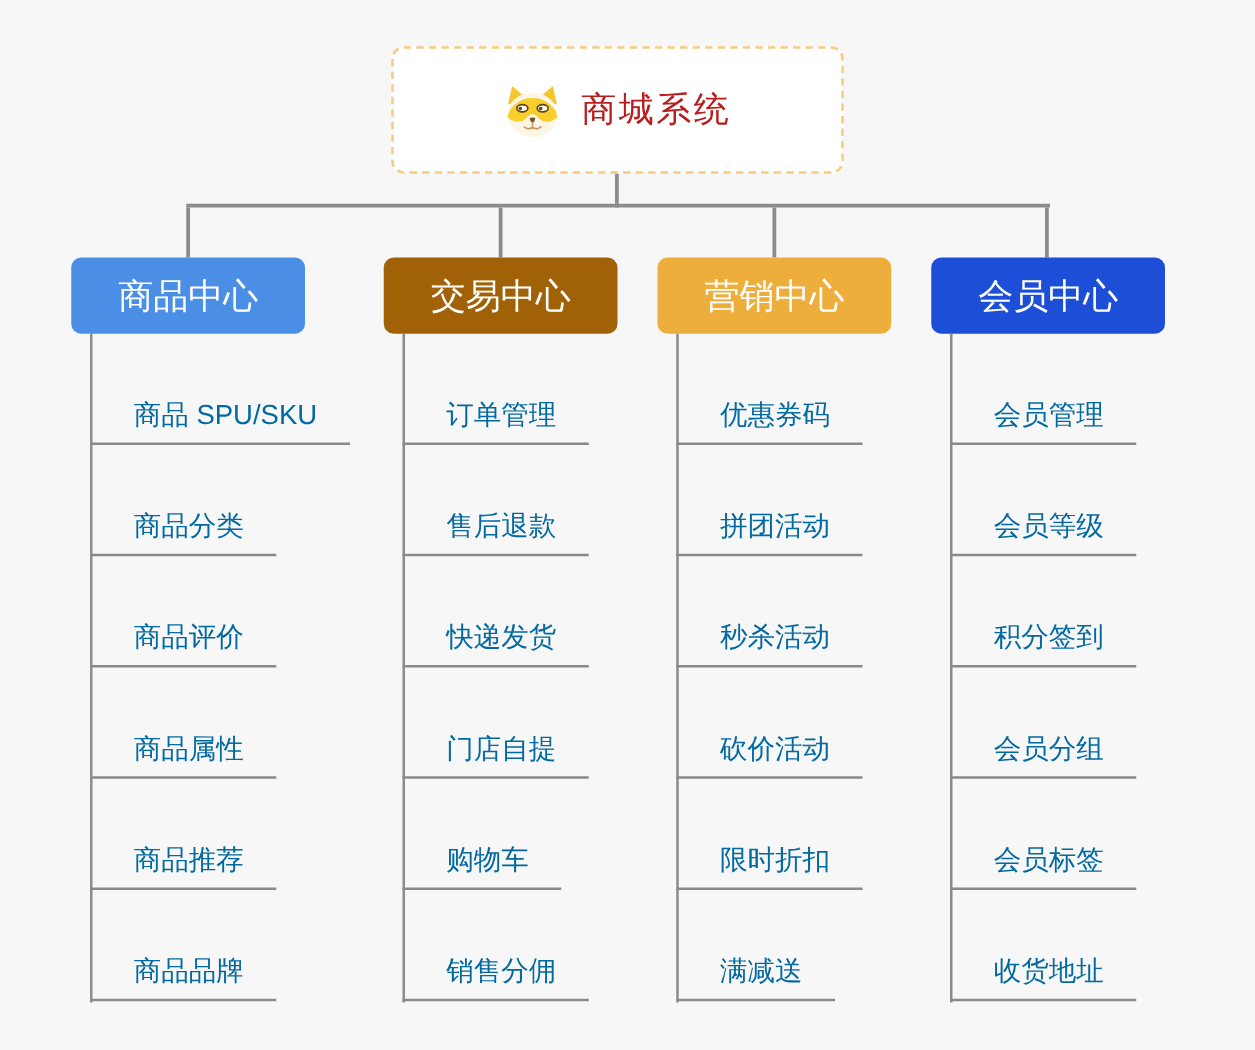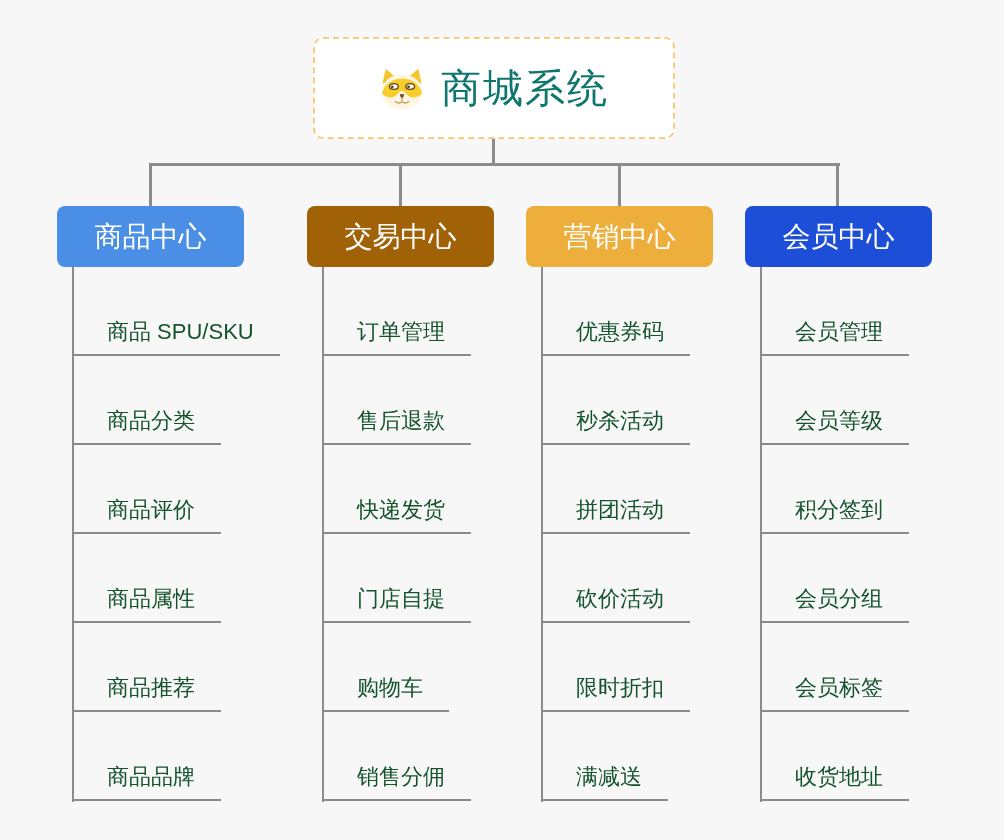--- a/index.html
+++ b/index.html
@@ -12,37 +12,37 @@
   .stem{left:492px;top:139px;width:3px;height:27px;}
   .hbar{left:149px;top:163px;width:691px;height:3px;}
   .drop{top:166px;width:3px;height:40px;}
   .drop-1{left:149px;} .drop-2{left:399px;} .drop-3{left:618px;} .drop-4{left:836px;}
   
   .root-node{
     position:absolute;left:313px;top:37px;width:362px;height:102px;box-sizing:border-box;
     background:#ffffff;border:2px dashed #f7cb80;border-radius:10px;
     display:flex;align-items:center;justify-content:center;gap:16px;
   }
-  .root-title{font-size:40px;color:#0f766e;letter-spacing:2px;font-weight:500;}
+  .root-title{font-size:28px;color:#b91c1c;letter-spacing:2px;font-weight:500;}
   
   .col{position:absolute;top:206px;width:255px;}
   .col-1{left:57px;} .col-2{left:307px;} .col-3{left:526px;} .col-4{left:745px;}
   .branch{
     width:187px;height:61px;border-radius:8px;
     display:flex;align-items:center;justify-content:center;
     color:#ffffff;font-size:28px;
   }
   .vline{position:absolute;left:15px;top:61px;width:2px;height:535px;background:#8c8c8c;}
   .items{position:absolute;left:15px;top:61px;}
   .item{
     height:89px;box-sizing:border-box;width:max-content;
     display:flex;align-items:flex-end;
     padding:0 26px 7px 35px;
     border-bottom:2px solid #8a8a8a;
-    font-size:22px;color:#14532d;white-space:nowrap;
+    font-size:22px;color:#0369a1;white-space:nowrap;
   }
 </style>
 </head>
 <body>
 
 <div class="canvas">
 
   <div class="line stem"></div>
   <div class="line hbar"></div>
   <div class="line drop drop-1"></div>
@@ -127,24 +127,24 @@
   <div class="col col-3">
     <div class="branch" style="background-color: rgb(238, 174, 60);">
       <span>营销中心</span>
     </div>
     <div class="vline"></div>
     <div class="items">
       <div class="item">
           <span>优惠券码</span>
         </div>
       <div class="item">
-          <span>秒杀活动</span>
+          <span>拼团活动</span>
         </div>
       <div class="item">
-          <span>拼团活动</span>
+          <span>秒杀活动</span>
         </div>
       <div class="item">
           <span>砍价活动</span>
         </div>
       <div class="item">
           <span>限时折扣</span>
         </div>
       <div class="item">
           <span>满减送</span>
         </div>

